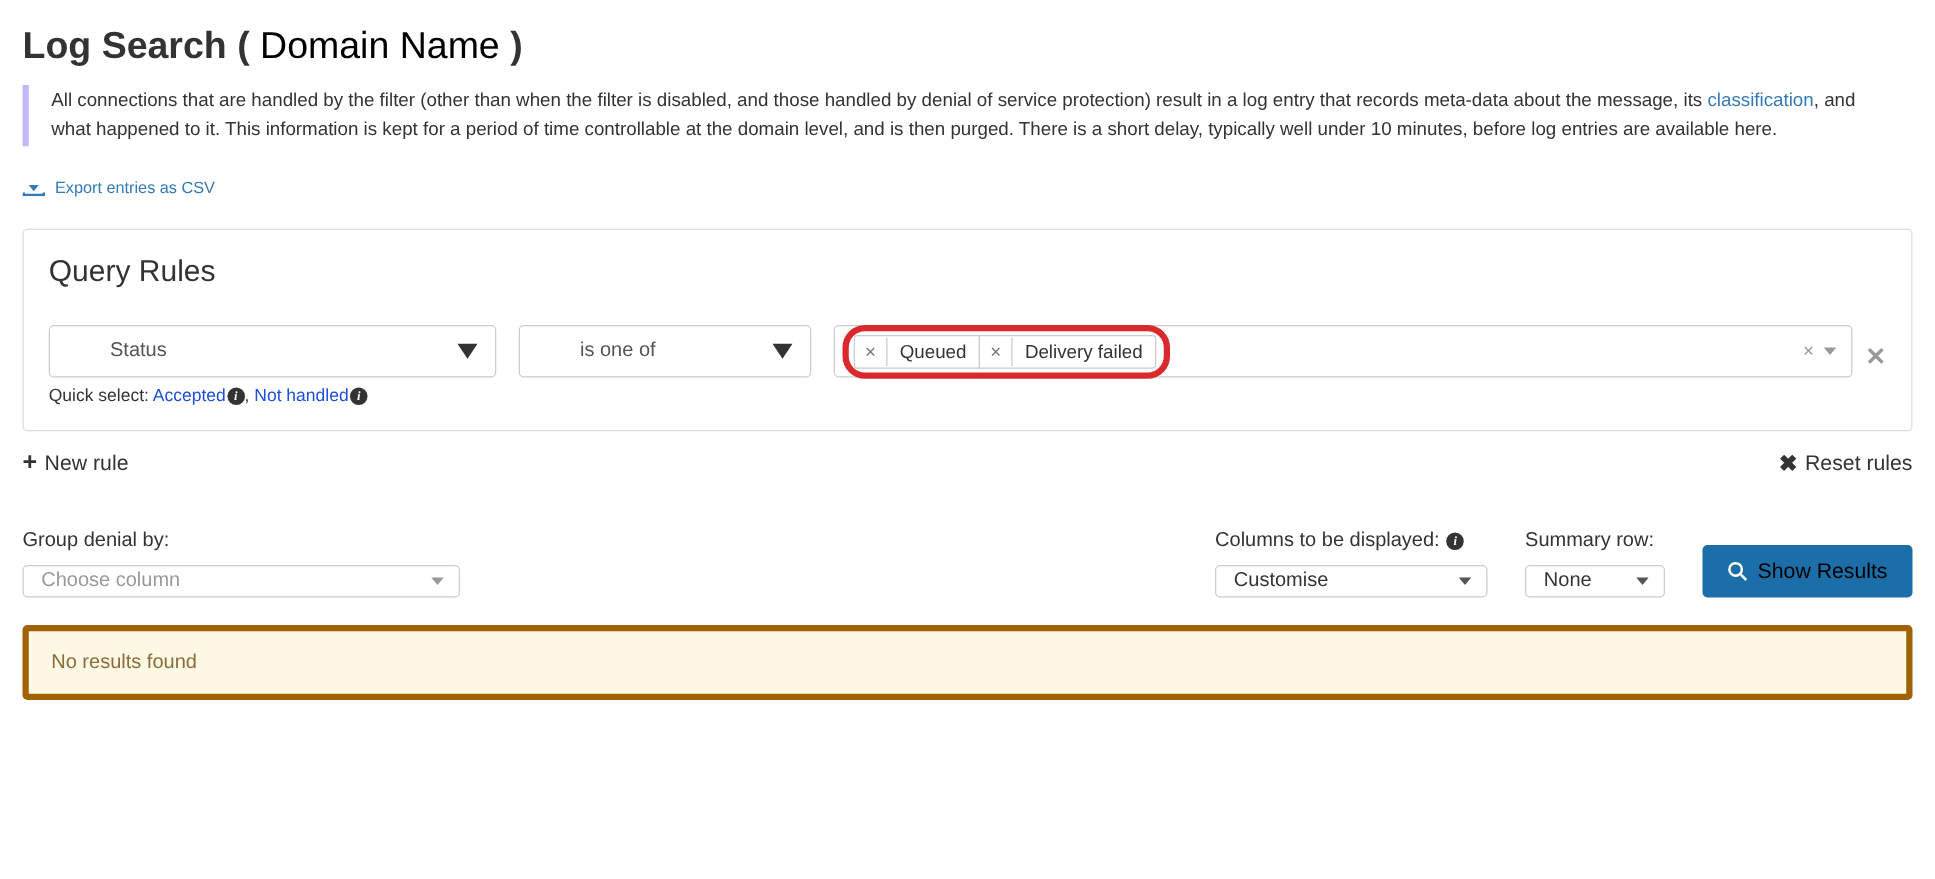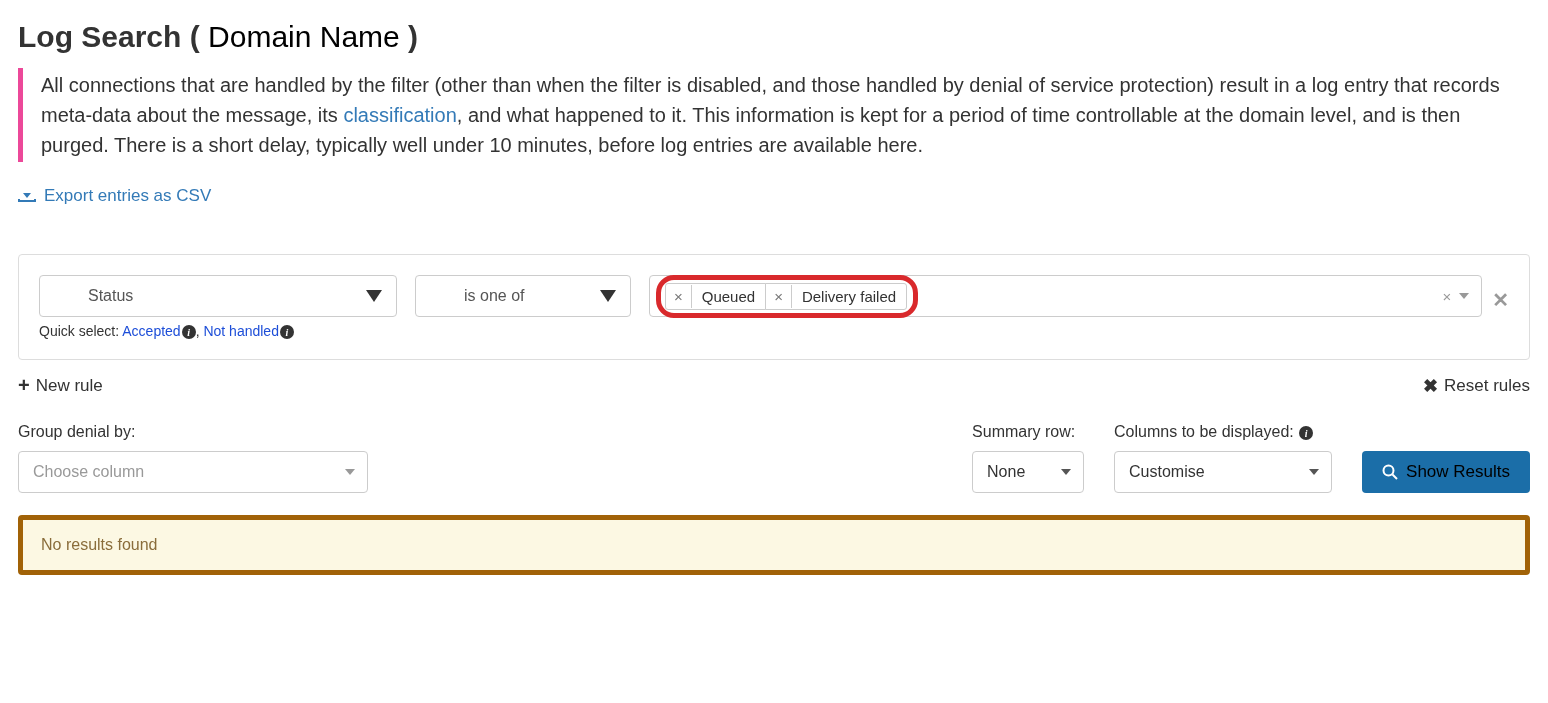--- a/index.html
+++ b/index.html
@@ -13,36 +13,36 @@
   }
   h1.page-title {
     margin: 0 0 14px 0;
     font-size: 30px;
     font-weight: 700;
     color: #333;
   }
   h1.page-title .paren { color: #333; font-weight:700;}
   h1.page-title .domain { color: #000000; font-weight:400;}
   .intro {
-    border-left: 5px solid #ec4899;
+    border-left: 5px solid #c4b5fd;
     padding: 2px 18px;
     margin: 0 0 24px 0;
-    font-size: 20px;
+    font-size: 15px;
     color: #333;
     line-height: 1.5;
   }
   .intro a { color: #337ab7; text-decoration: none; }
   .export-link {
     color: #337ab7;
     text-decoration: none;
-    font-size: 17px;
+    font-size: 13px;
     display: inline-flex;
-    align-items: flex-start;
+    align-items: center;
     gap: 8px;
-    margin-bottom: 48px;
+    margin-bottom: 26px;
   }
   .panel {
     border: 1px solid #ddd;
     border-radius: 4px;
     padding: 20px;
     margin-bottom: 14px;
   }
   .panel h2 {
     margin: 0 0 28px 0;
     font-size: 24px;
@@ -64,21 +64,21 @@
     background: #fff;
     height: 42px;
     display: flex;
     align-items: center;
     padding: 0 14px;
     font-size: 16px;
     color: #555;
     position: relative;
   }
   .select-box { width: 358px; padding-left: 48px; }
-  .select-box.narrow { width: 216px; }
+  .select-box.narrow { width: 234px; }
   .caret-solid {
     position: absolute;
     right: 14px;
     top: 50%;
     transform: translateY(-50%);
     width: 0; height: 0;
     border-left: 8px solid transparent;
     border-right: 8px solid transparent;
     border-top: 12px solid #333;
   }
@@ -184,21 +184,21 @@
   }
   .ctrl-group label {
     display:block;
     font-size:16px;
     margin-bottom:10px;
     color:#333;
   }
   .ctrl-select {
     border:1px solid #ccc;
     border-radius:4px;
-    height:42px;
+    height:26px;
     display:flex;
     align-items:center;
     padding:0 14px;
     font-size:16px;
     position:relative;
     background:#fff;
   }
   .ctrl-select.group { width:350px; color:#999; }
   .ctrl-select.summary { width:112px; }
   .ctrl-select.columns { width:218px; }
@@ -251,20 +251,21 @@
 <a href="#" class="export-link">
   <span>
     <svg width="18" height="16" viewBox="0 0 18 16">
         <path fill="#337ab7" d="M9 0v7H5l4 5 4-5h-4V0H9zm-9 13v3h18v-3h-2v1H2v-1H0z"></path>
       </svg>
   </span>
   <span>Export entries as CSV</span>
 </a>
 
 <div class="panel">
+  <h2>Query Rules</h2>
 
   <div class="rule-row">
     <div class="select-wrap">
       <div class="select-box">
         <span>Status</span>
         <span class="caret-solid"></span>
       </div>
       <div class="quick-select">
         <span>Quick select: </span><a href="#">Accepted</a><span class="info-dot">i</span>, <a href="#">Not handled</a><span class="info-dot">i</span>
       </div>
@@ -311,34 +312,34 @@
     <label>Group denial by:</label>
     <div class="ctrl-select group">
       <span>Choose column</span>
       <span class="small-caret" style="border-top-color:#999;"></span>
     </div>
   </div>
 
   <div class="spacer"></div>
 
   <div class="ctrl-group">
-    <label>Summary row:</label>
-    <div class="ctrl-select summary">
-      <span>None</span>
-      <span class="small-caret"></span>
-    </div>
-  </div>
-
-  <div class="ctrl-group">
     <label>
       <span>Columns to be displayed:</span>
       <span class="info-dot">i</span>
     </label>
     <div class="ctrl-select columns">
       <span>Customise</span>
+      <span class="small-caret"></span>
+    </div>
+  </div>
+
+  <div class="ctrl-group">
+    <label>Summary row:</label>
+    <div class="ctrl-select summary">
+      <span>None</span>
       <span class="small-caret"></span>
     </div>
   </div>
 
   <div class="ctrl-group">
     <label>&nbsp;</label>
     <button class="btn-primary">
       <span>
         <svg width="16" height="16" viewBox="0 0 16 16">
             <circle cx="6.5" cy="6.5" r="5" fill="none" stroke="#fff" stroke-width="2"></circle>

